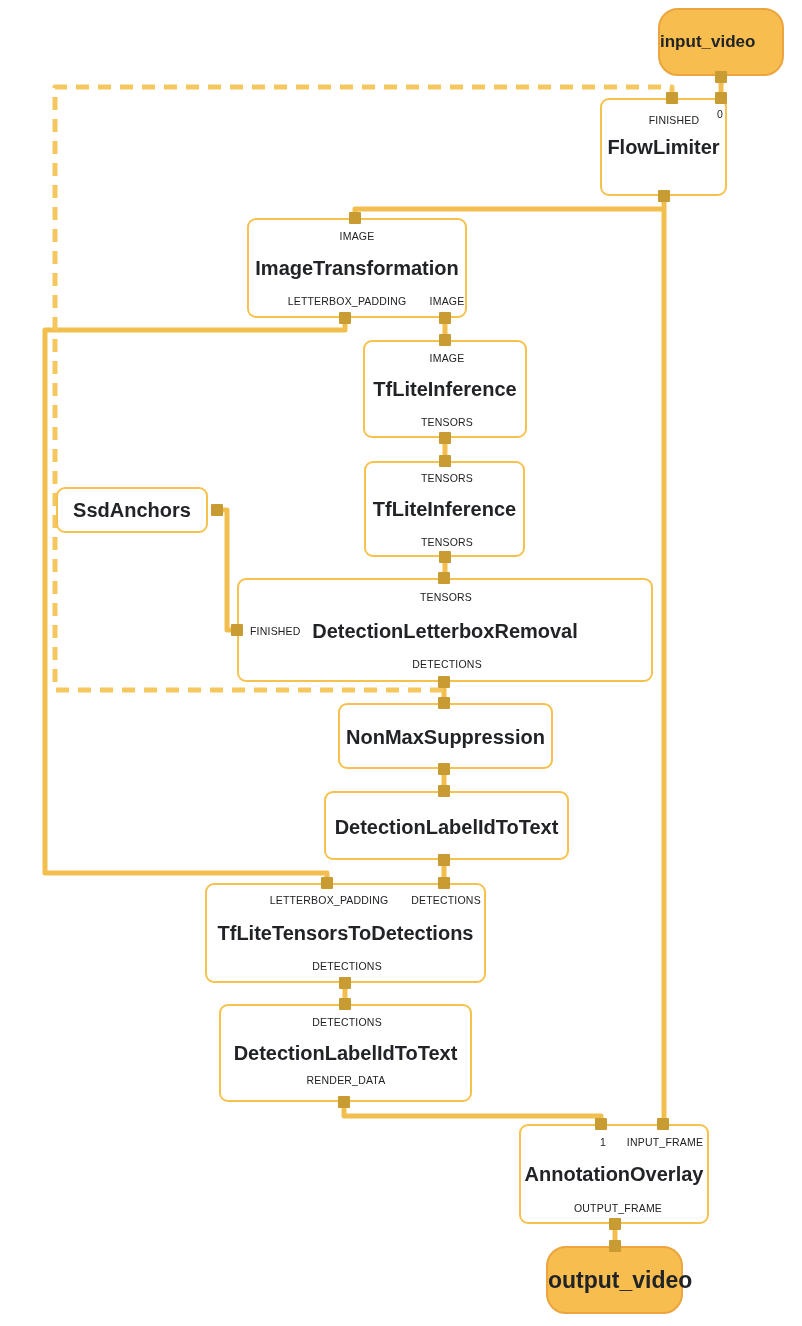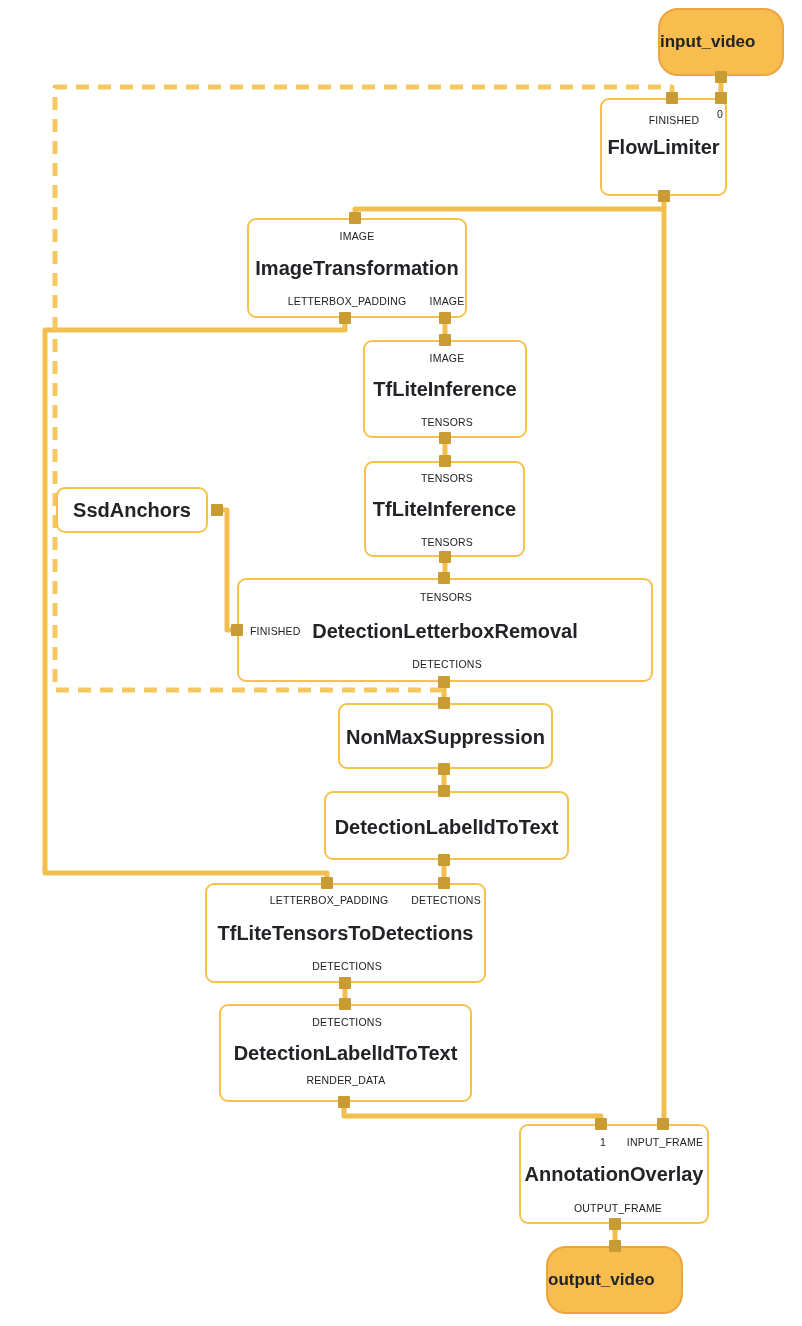--- a/index.html
+++ b/index.html
@@ -111,21 +111,21 @@
   </div>
 
   <div class="node" style="left:519px;top:1124px;width:190px;height:100px">
     <span class="pl" style="left:82px;top:10px">1</span>
     <span class="pl" style="left:144px;top:10px">INPUT_FRAME</span>
     <span class="nm" style="top:38px">AnnotationOverlay</span>
     <span class="pl" style="left:97px;top:76px">OUTPUT_FRAME</span>
   </div>
 
   <div class="stream" style="left:546px;top:1246px;width:137px;height:68px">
-    <span class="nm" style="font-size:17px">output_video</span>
+    <span class="nm" style="font-size:23px">output_video</span>
   </div>
 
   <div class="port" style="left:715px;top:71px"></div>
   <div class="port" style="left:666px;top:92px"></div>
   <div class="port" style="left:715px;top:92px"></div>
   <div class="port" style="left:658px;top:190px"></div>
   <div class="port" style="left:349px;top:212px"></div>
   <div class="port" style="left:339px;top:312px"></div>
   <div class="port" style="left:439px;top:312px"></div>
   <div class="port" style="left:439px;top:334px"></div>

